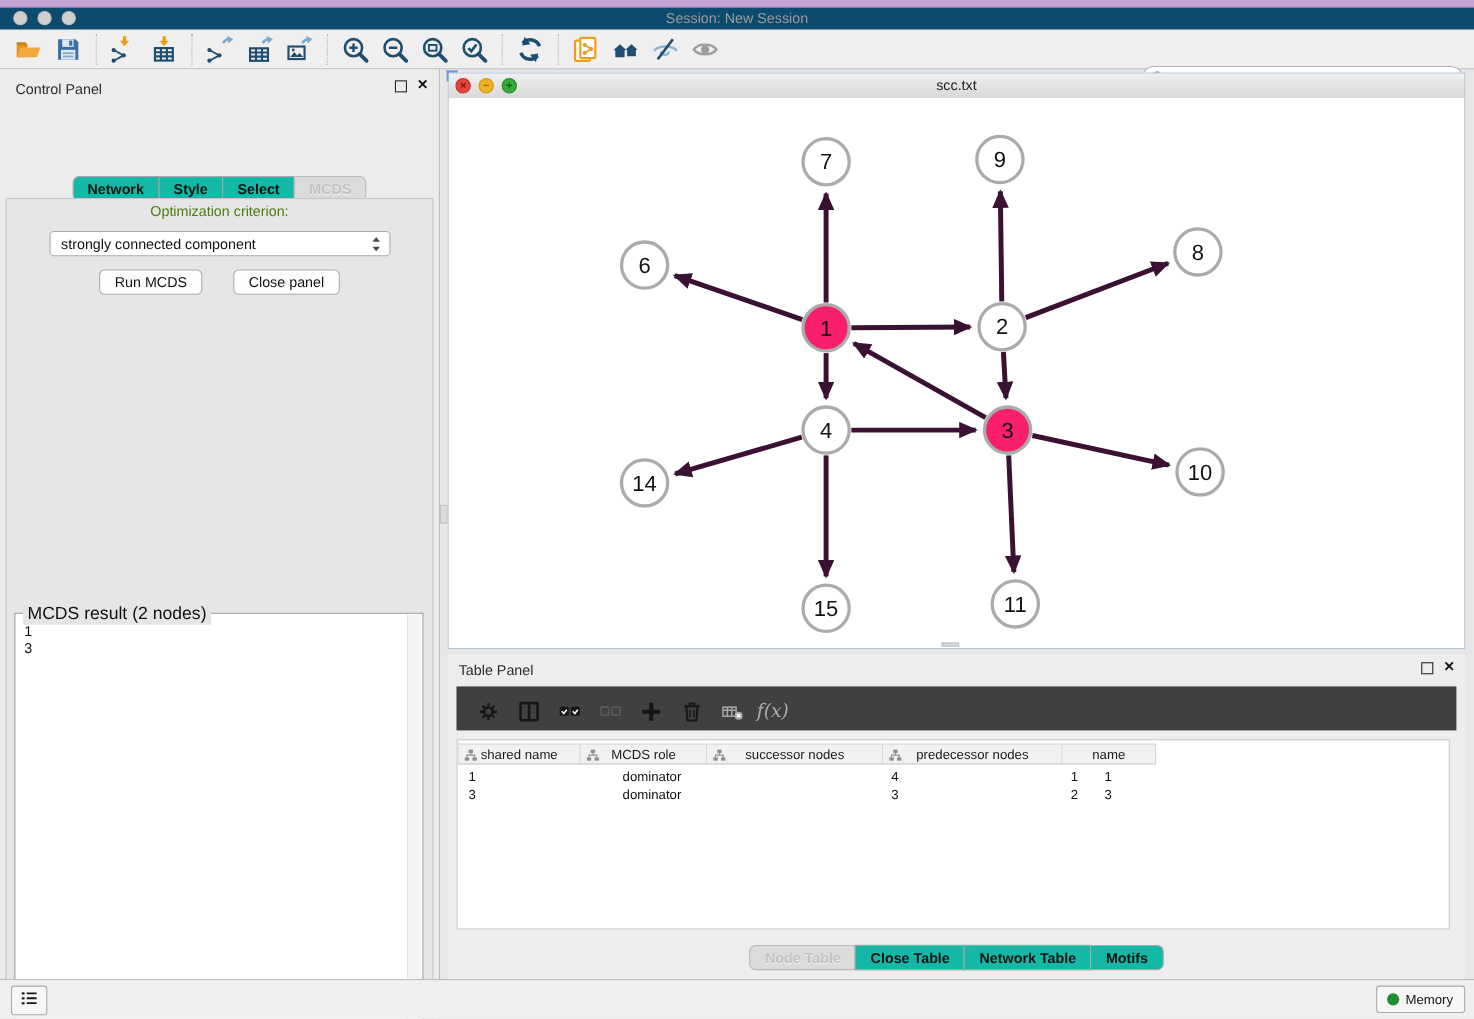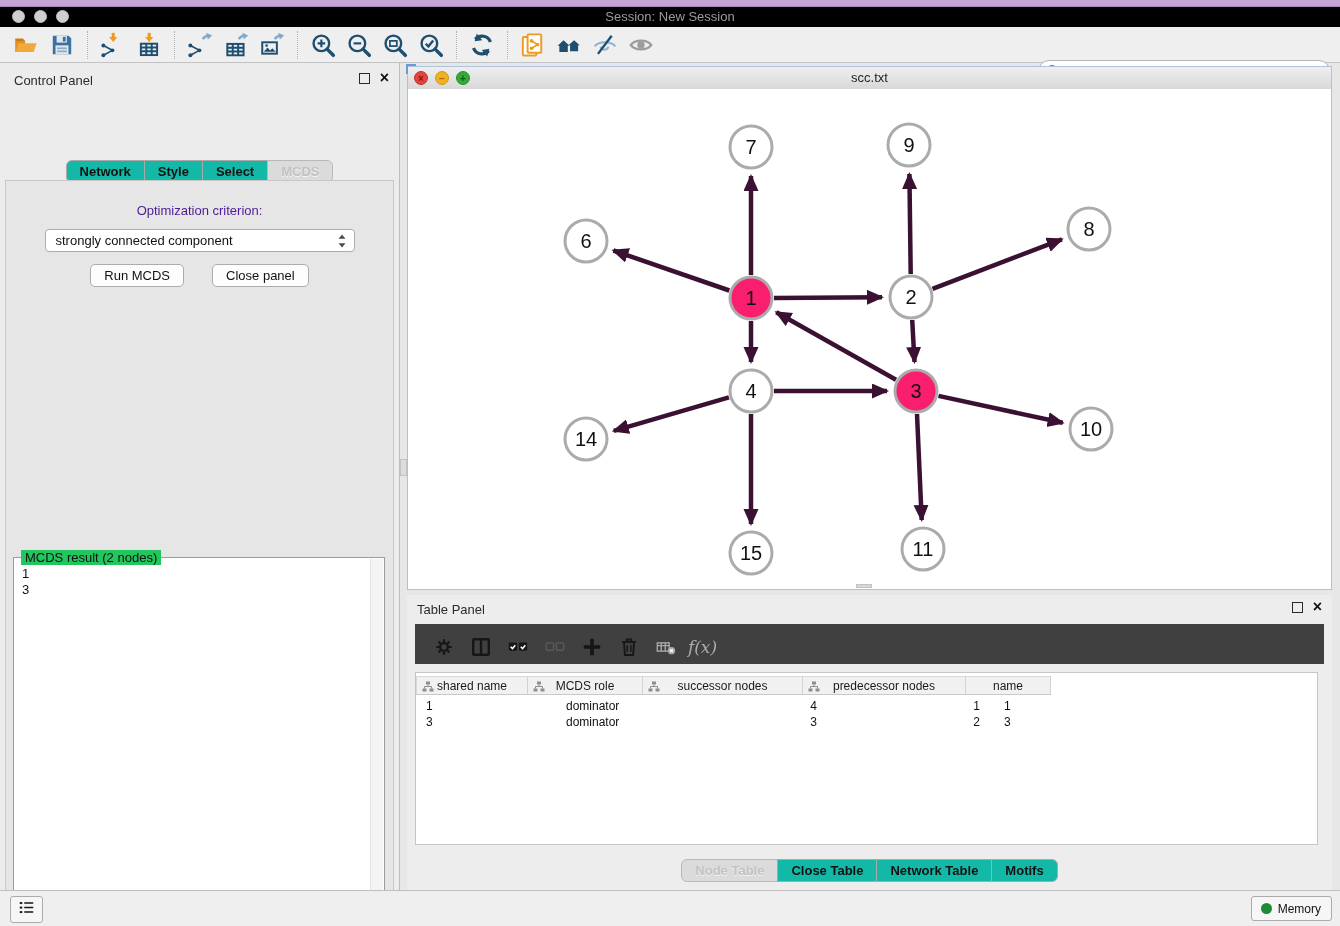--- a/index.html
+++ b/index.html
@@ -1,21 +1,21 @@
 <!DOCTYPE html>
 <html><head>
 <meta charset="utf-8">
 <style>
   html,body{margin:0;padding:0;}
   body{width:1340px;height:926px;font-family:"Liberation Sans",sans-serif;-webkit-font-smoothing:antialiased;}
   .app{position:relative;width:1340px;height:926px;background:#E7E7E7;overflow:hidden;}
 
   
   .accent{position:absolute;left:0;top:0;right:0;height:6px;background:#C3A4D4;border-bottom:1px solid #A486BC;}
-  .titlebar{position:absolute;left:0;top:7px;right:0;height:20px;background:#000000;}
+  .titlebar{position:absolute;left:0;top:7px;right:0;height:20px;background:#0c4a6e;}
   .traffic-inactive{position:absolute;left:12px;top:3px;display:flex;gap:9px;}
   .ti{width:13px;height:13px;border-radius:50%;background:#CFCFCF;border:1px solid #BDBDBD;box-sizing:border-box;}
   .title-text{text-align:center;font-size:13px;line-height:20px;color:#9B9B9B;}
 
   
   .toolbar{position:absolute;left:0;top:27px;right:0;height:36px;background:#EFEFEF;border-bottom:1px solid #C2C2C2;display:flex;align-items:center;padding-left:8px;box-sizing:border-box;}
   .tb-group{display:flex;align-items:center;}
   .tb-btn{width:36px;height:32px;display:flex;align-items:center;justify-content:center;}
   .tb-sep{width:0;height:28px;border-left:1px dotted #B2B2B2;margin:0 7px;}
   .search{position:absolute;right:10px;top:33px;width:292px;height:22px;}
@@ -28,27 +28,27 @@
   .panel-ctrls{position:absolute;right:10px;top:9px;display:flex;gap:10px;align-items:center;}
   .float-box{width:9px;height:9px;border:1.5px solid #2A2A2A;background:transparent;}
   .close-x{font-size:16px;font-weight:bold;color:#111;line-height:12px;}
   .seg-tabs{display:flex;justify-content:center;}
   .cp-tabs{position:absolute;left:0;right:0;top:97px;}
   .seg{border:1px solid #A9A9A9;background:#14b8a6;padding:3px 13px;font-size:13px;font-weight:bold;color:#121212;margin-left:-1px;cursor:default;}
   .seg:first-child{border-radius:6px 0 0 6px;margin-left:0;}
   .seg:last-child{border-radius:0 6px 6px 0;}
   .seg.selected{background:#DBDBDB;color:#C2C2C2;border-color:#B9B9B9;text-shadow:0 1px 0 #F3F3F3;}
   .cp-body{position:absolute;left:5px;top:117px;width:389px;height:759px;background:#E6E6E6;border:1px solid #C8C8C8;box-sizing:border-box;}
-  .opt-label{margin-top:22px;text-align:center;font-size:13px;color:#4c1d95;}
+  .opt-label{margin-top:3px;text-align:center;font-size:13px;color:#4d7c0f;}
   .selectbox{margin:11px auto 0;width:310px;height:23px;background:#FFF;border:1px solid #ABABAB;border-radius:4px;position:relative;font-size:13px;line-height:21px;padding-left:10px;box-sizing:border-box;color:#111;}
   .chev{position:absolute;right:7px;top:3px;}
   .btn-row{margin-top:12px;display:flex;justify-content:center;gap:28px;}
   .btn{font-size:13px;padding:3px 13px;background:#FDFDFD;border:1px solid #ACACAC;border-radius:5px;color:#111;}
   .mcds-box{position:absolute;left:7px;top:376px;width:372px;height:382px;border:1px solid #9C9C9C;background:#FFF;box-sizing:border-box;}
-  .mcds-legend{position:absolute;top:-8px;left:7px;background:#22c55e;padding:0 4px;font-size:13px;color:#111;}
+  .mcds-legend{position:absolute;top:-8px;left:7px;background:#e5e5e5;padding:0 4px;font-size:16px;color:#111;}
   .mcds-list{padding:8px 8px 0 8px;font-size:13px;color:#111;line-height:16px;}
   .mcds-scroll{position:absolute;right:1px;top:1px;bottom:1px;width:12px;background:#F4F4F4;border-left:1px solid #E2E2E2;}
 
   
   .v-grip{position:absolute;left:400px;top:459px;width:7px;height:17px;background:#DCDCDC;border:1px solid #C2C2C2;box-sizing:border-box;}
 
   
   .network-window{position:absolute;left:407px;top:66px;width:925px;height:524px;background:#FFF;border:1px solid #ADC2DC;box-sizing:border-box;}
   .corner{position:absolute;left:-2px;top:-3px;width:8px;height:8px;border-left:2px solid #6C9BD2;border-top:2px solid #6C9BD2;}
   .nw-titlebar{height:22px;background:linear-gradient(#EFEFEF,#D8D8D8);border-bottom:1px solid #B1B1B1;position:relative;}

